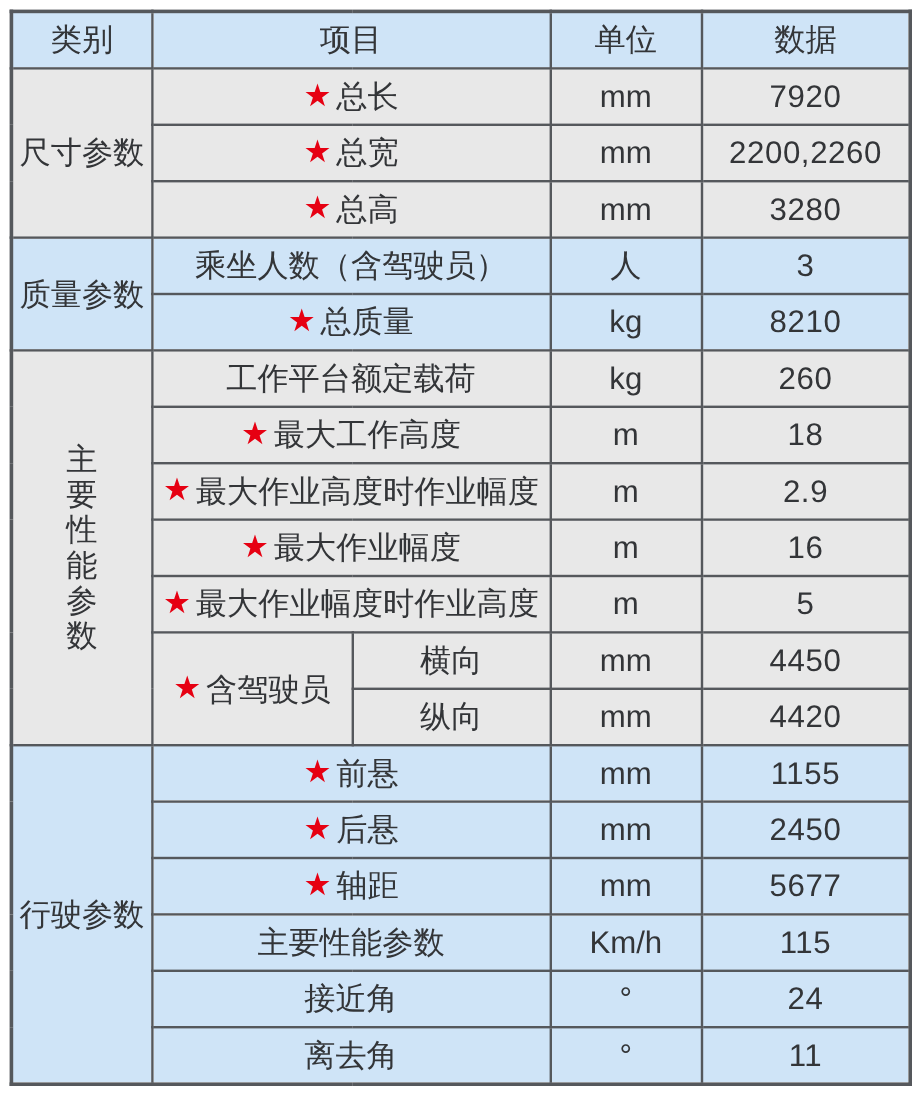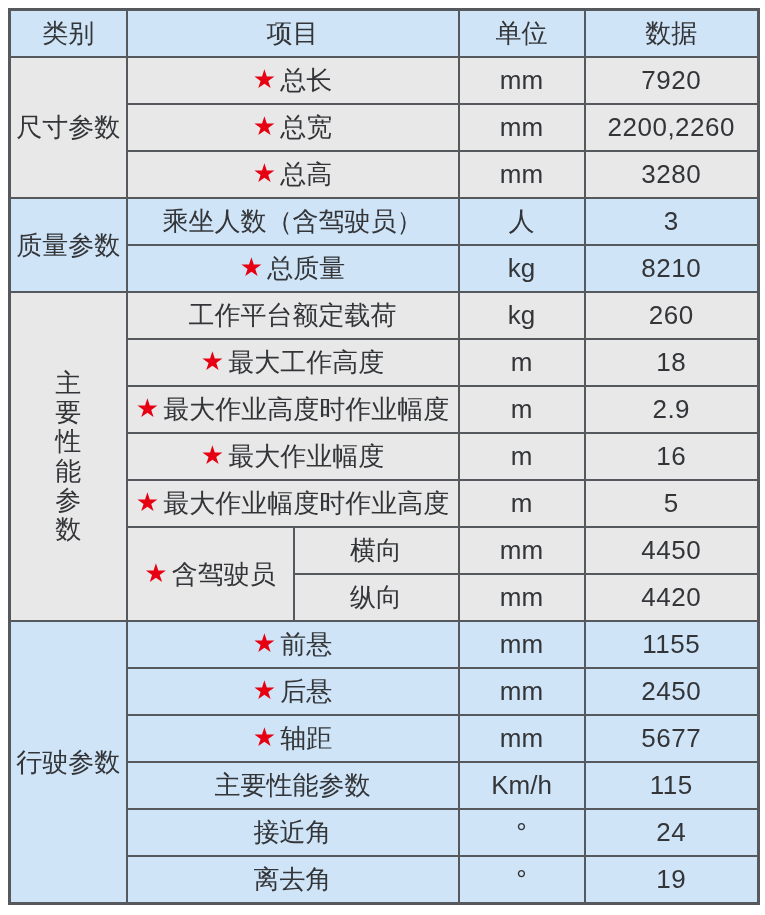--- a/index.html
+++ b/index.html
@@ -164,16 +164,16 @@
     <td class="blue num">115</td>
   </tr>
   <tr>
     <td class="blue" colspan="2"><span>接近角</span></td>
     <td class="blue">°</td>
     <td class="blue num">24</td>
   </tr>
   <tr>
     <td class="blue" colspan="2"><span>离去角</span></td>
     <td class="blue">°</td>
-    <td class="blue num">19</td>
+    <td class="blue num">11</td>
   </tr>
 </tbody>
   </table>
 
 </body></html>

